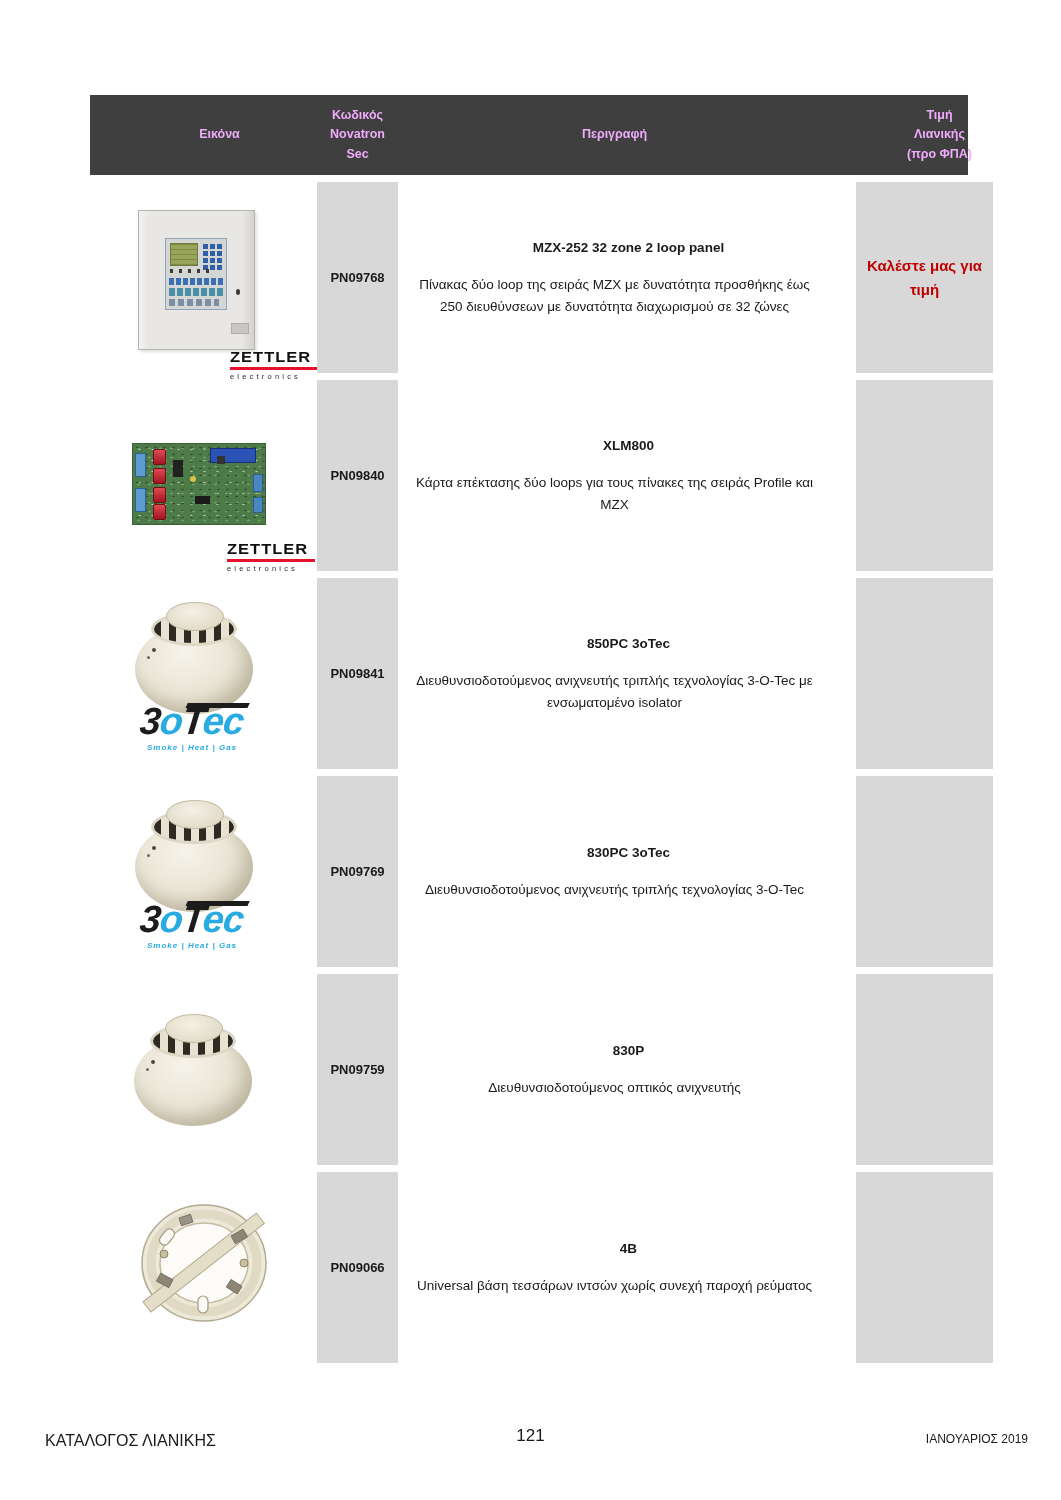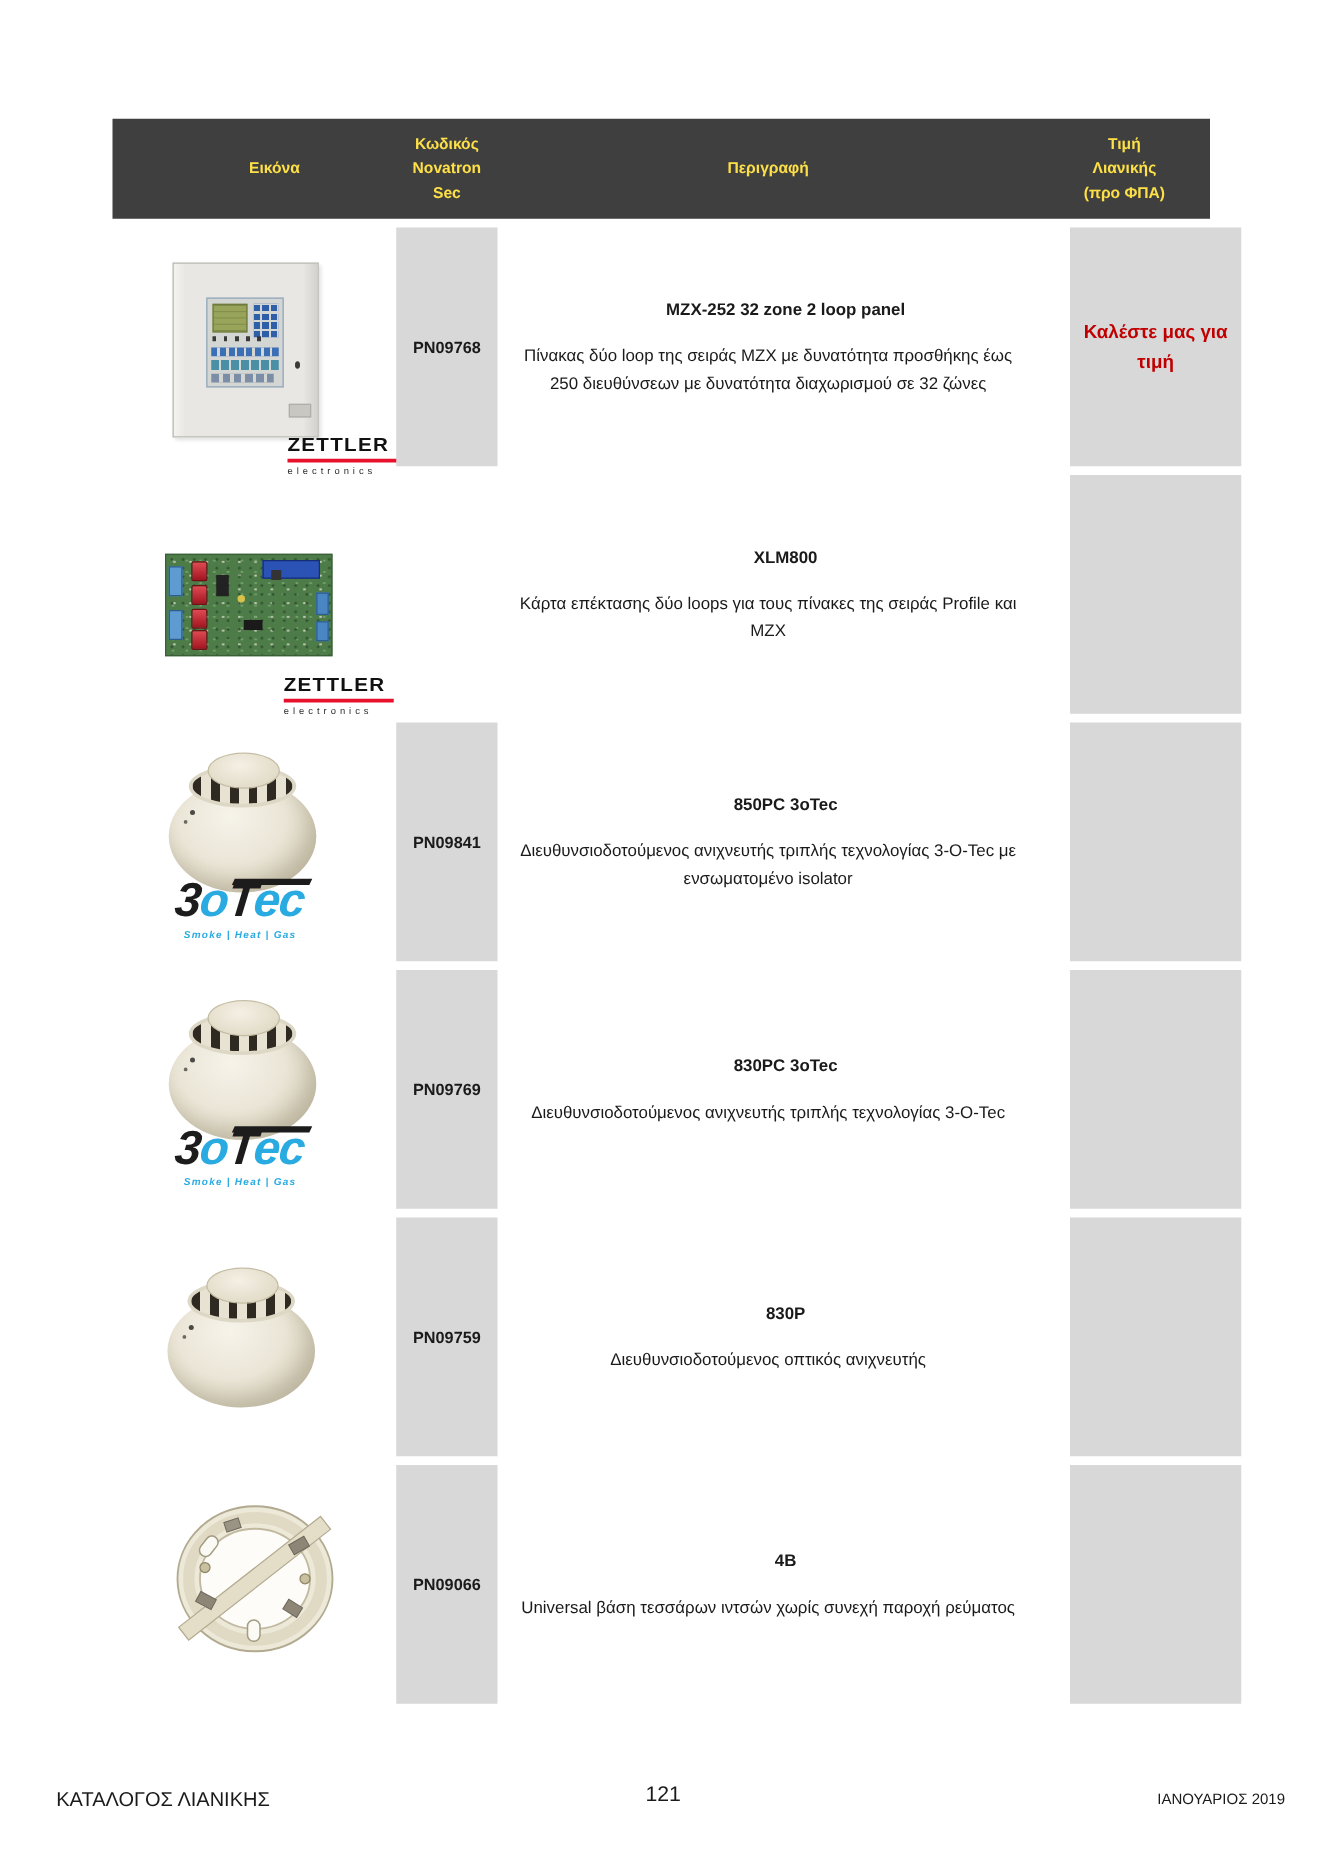--- a/index.html
+++ b/index.html
@@ -2,25 +2,25 @@
 <html><head>
 <meta charset="utf-8">
 <style>
   html,body{margin:0;padding:0;background:#ffffff;}
   body{font-family:"Liberation Sans", sans-serif; color:#1a1a1a;}
   .page{position:relative;width:1061px;height:1500px;background:#fff;overflow:hidden;}
 
   
   .thead{position:absolute;left:90px;top:95px;width:878px;height:80px;background:#3F3F3F;}
   .hcell{position:absolute;top:0;height:80px;display:flex;flex-direction:column;justify-content:center;
-         align-items:center;color:#fde047;font-weight:bold;font-size:12.5px;line-height:1.55;text-align:center;}
+         align-items:center;color:#f0abfc;font-weight:bold;font-size:12.5px;line-height:1.55;text-align:center;}
   .h0{left:0;width:227px;padding-left:16px;}
   .h1{left:227px;width:81px;}
   .h2{left:308px;width:433px;}
-  .h3{left:741px;width:137px;}
+  .h3{left:781px;width:137px;}
 
   
   .row{position:absolute;left:90px;width:878px;height:191px;}
   .cell-img{position:absolute;left:0;top:0;width:227px;height:191px;}
   .cell-code{position:absolute;left:227px;top:0;width:81px;height:191px;background:#D8D8D8;
              display:flex;align-items:center;justify-content:center;font-weight:bold;font-size:13px;}
   .cell-desc{position:absolute;left:308px;top:0;width:433px;height:191px;display:flex;flex-direction:column;
              justify-content:center;align-items:center;text-align:center;gap:16px;padding:0 10px;box-sizing:border-box;}
   .desc-title{font-weight:bold;font-size:13.5px;line-height:1.5;padding-left:28px;}
   .desc-body{font-size:13.5px;line-height:1.6;max-width:410px;}
@@ -167,20 +167,21 @@
         <div class="pcb-ic2"></div>
         <div class="pcb-ic3"></div>
         <div class="pcb-dot"></div>
       </div>
       <div class="logo-zettler" style="left:137px;top:160px;">
         <div class="lz-name">ZETTLER</div>
         <div class="lz-bar"></div>
         <div class="lz-sub">electronics</div>
       </div>
     </div>
+    <div class="cell-code">PN09840</div>
     <div class="cell-desc">
       <div class="desc-title">XLM800</div>
       <div class="desc-body">Κάρτα επέκτασης δύο loops για τους πίνακες της σειράς Profile και MZX</div>
     </div>
     <div class="cell-price"></div>
   </div>
 
   <div class="row" style="top:578px;">
     <div class="cell-img">
       <div class="g-det" style="left:45px;top:24px;">

